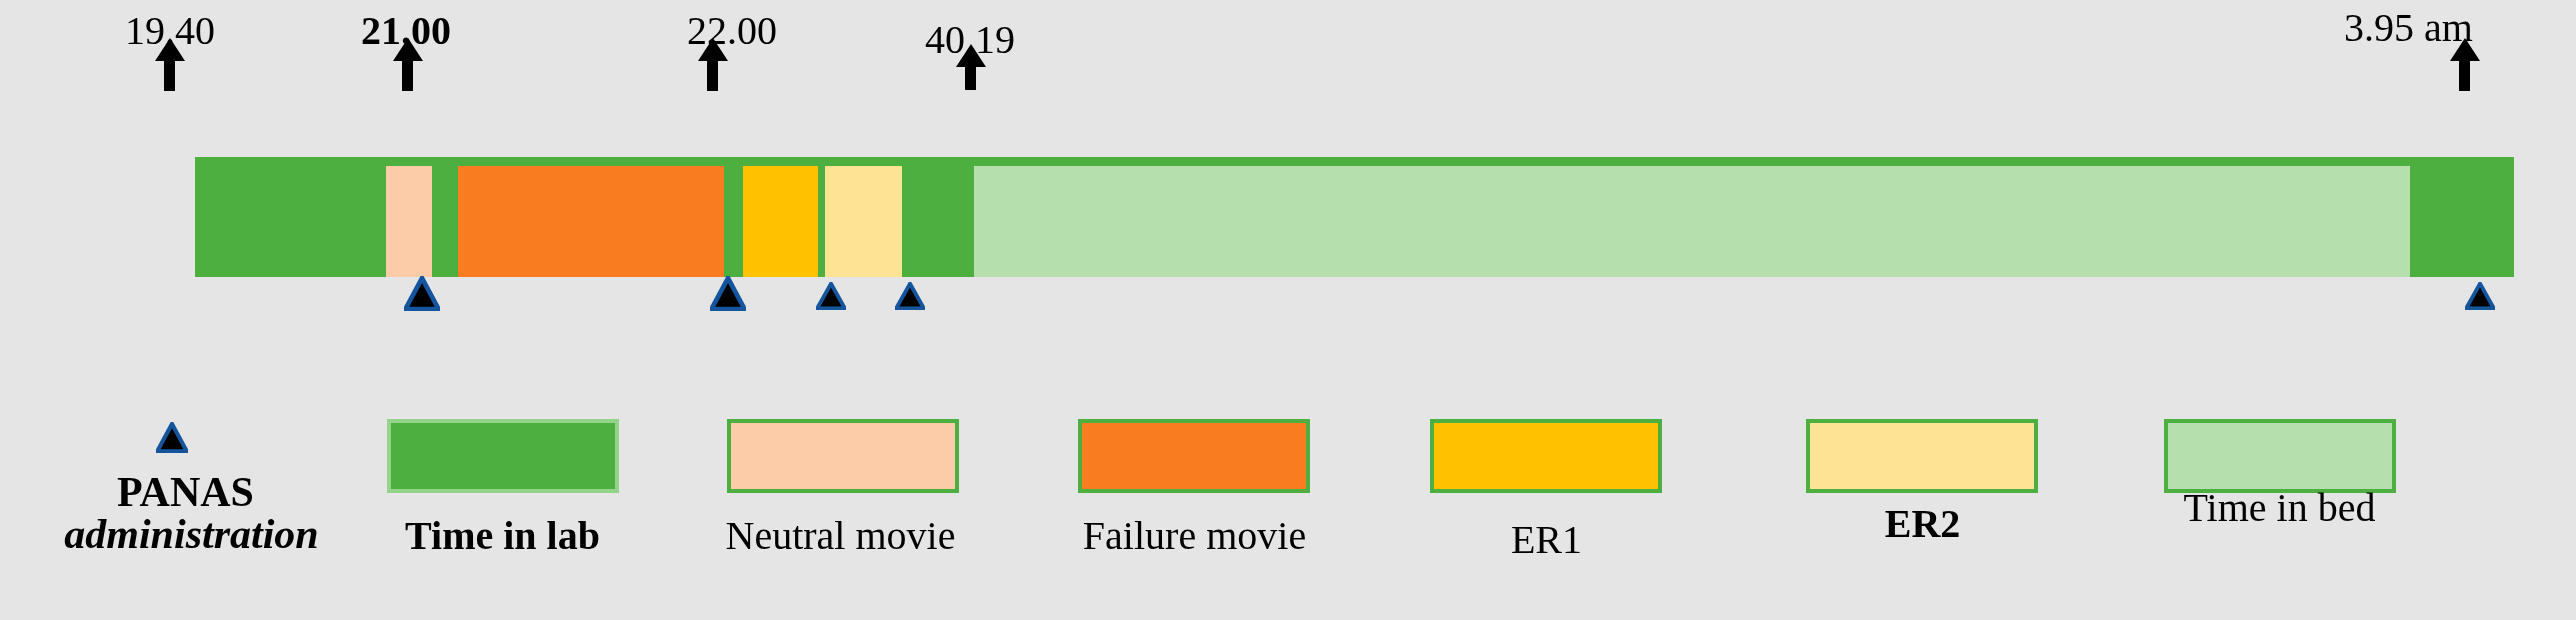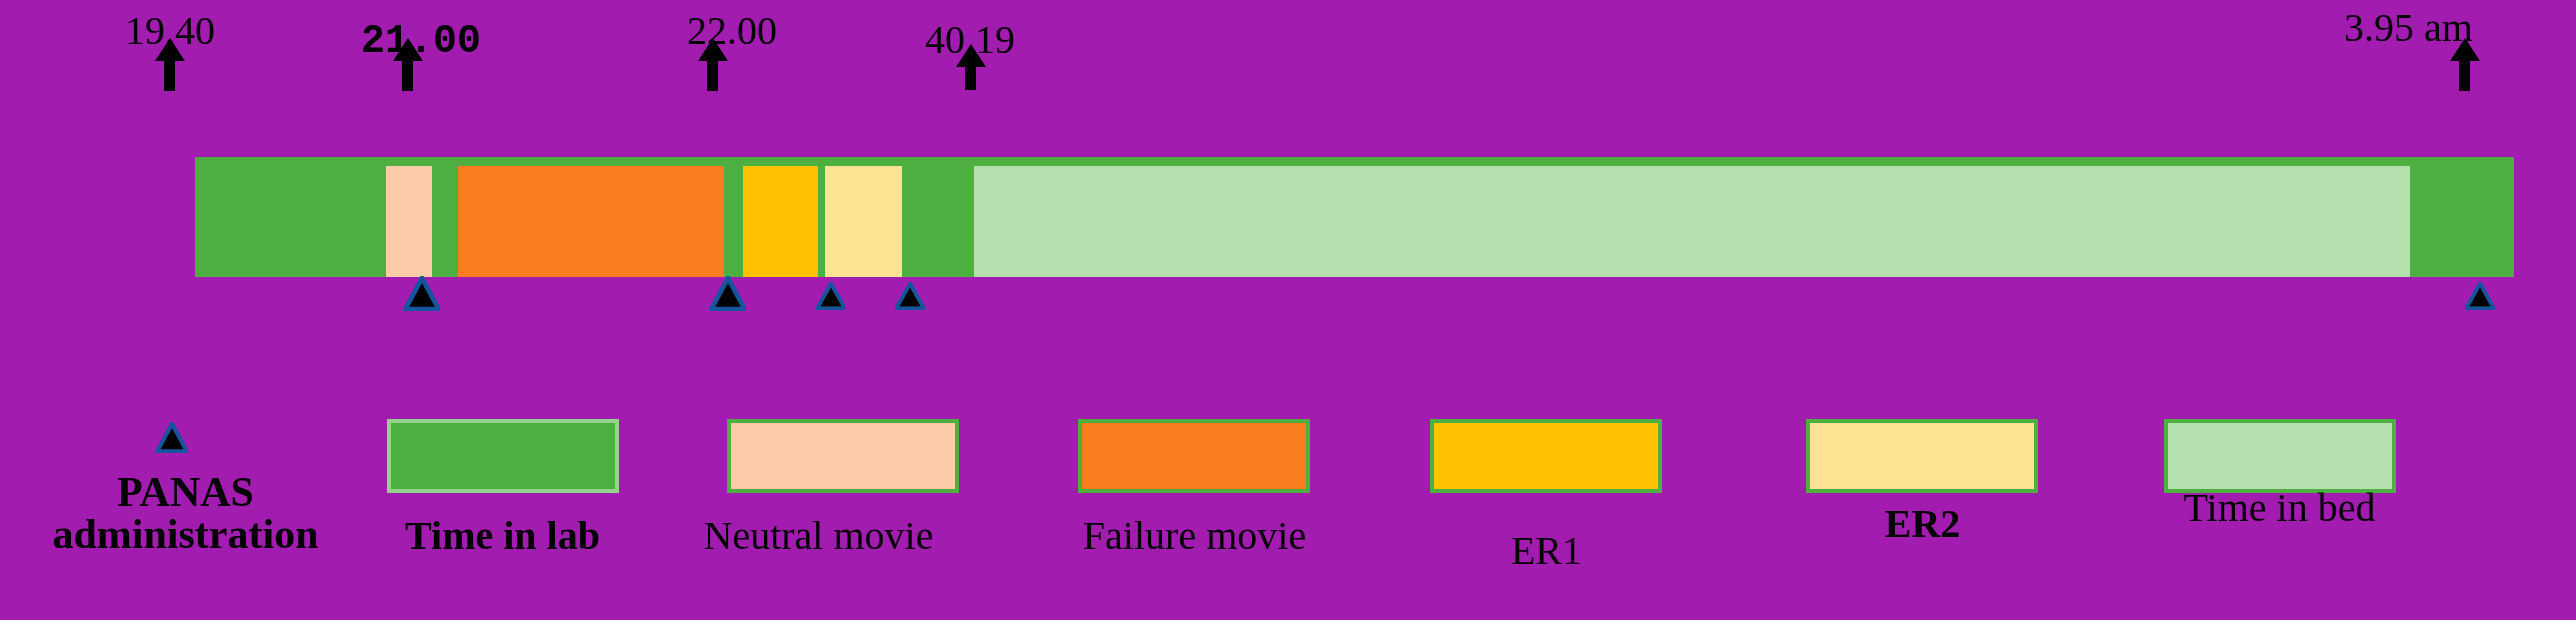--- a/index.html
+++ b/index.html
@@ -9,21 +9,21 @@
   }
   body {
     font-family: "Liberation Serif", "DejaVu Serif", serif;
     color: #000000;
   }
   #stage {
     position: relative;
     width: 2576px;
     height: 621px;
     overflow: hidden;
-    background: #a21caf;
+    background: #e5e5e5;
   }
 
   
   .time-label {
     position: absolute;
     font-size: 40px;
     line-height: 1;
     white-space: nowrap;
     color: #000;
   }
@@ -91,21 +91,21 @@
     text-align: center;
     color: #000;
   }
 </style>
 </head>
 <body>
 
 <div id="stage">
   <div id="axis-labels">
       <div class="time-label" style="left: 125px; top: 10.8px;">19.40</div>
-      <div class="time-label bold" style="left: 361px; top: 22px; font-family: Liberation Mono, monospace;">21.00</div>
+      <div class="time-label bold" style="left: 361px; top: 11px;">21.00</div>
       <div class="time-label" style="left: 687px; top: 10.8px;">22.00</div>
       <div class="time-label" style="left: 925px; top: 20px;">40.19</div>
       <div class="time-label" style="left: 2344px; top: 8px;">3.95 am</div>
     </div>
   <div id="axis-arrows">
       <div class="arrow" style="left: 154px; top: 38px;">
         <div class="head"></div>
         <div class="stem" style="height: 30px;"></div>
       </div>
       <div class="arrow" style="left: 392px; top: 38px;">
@@ -158,30 +158,30 @@
         <svg width="30" height="28" viewBox="0 0 100 100" preserveAspectRatio="none">
           <polygon points="50,6 96,94 4,94" fill="#000000" stroke="#14559E" stroke-width="13" stroke-linejoin="miter"></polygon>
         </svg>
       </div>
     </div>
   <div id="panas-key">
       <div id="panas-key-mark" style="left: 156px; top: 422px;"><svg width="32" height="31" viewBox="0 0 100 100" preserveAspectRatio="none">
           <polygon points="50,6 96,94 4,94" fill="#000000" stroke="#14559E" stroke-width="13" stroke-linejoin="miter"></polygon>
         </svg></div>
       <div class="panas-key-line" style="top: 470px; left: 0px; width: 371px;">PANAS</div>
-      <div class="panas-key-line" style="top: 512px; left: 0px; width: 371px;">administration</div>
+      <div class="panas-key-line" style="top: 512px; left: 6px; width: 371px; font-style: italic;">administration</div>
     </div>
   <div id="legend">
       <div class="legend-swatch" style="left: 387px; top: 419px; width: 232px; height: 74px; background: rgb(76, 175, 63); border-color: rgb(147, 211, 138);"></div>
       <div class="legend-label bold" style="top: 516px; left: 233px; width: 539px;">Time in lab</div>
       <div class="legend-swatch" style="left: 727px; top: 419px; width: 232px; height: 74px; background: rgb(252, 203, 167); border-color: rgb(76, 175, 63);"></div>
-      <div class="legend-label" style="top: 516px; left: 549px; width: 539px;">Neutral movie</div>
+      <div class="legend-label" style="top: 516px; left: 571px; width: 539px;">Neutral movie</div>
       <div class="legend-swatch" style="left: 1078px; top: 419px; width: 232px; height: 74px; background: rgb(249, 124, 33); border-color: rgb(76, 175, 63);"></div>
       <div class="legend-label" style="top: 516px; left: 925px; width: 539px;">Failure movie</div>
       <div class="legend-swatch" style="left: 1430px; top: 419px; width: 232px; height: 74px; background: rgb(255, 193, 0); border-color: rgb(76, 175, 63);"></div>
-      <div class="legend-label" style="top: 531px; left: 1277px; width: 539px;">ER1</div>
+      <div class="legend-label" style="top: 520px; left: 1277px; width: 539px;">ER1</div>
       <div class="legend-swatch" style="left: 1806px; top: 419px; width: 232px; height: 74px; background: rgb(255, 227, 148); border-color: rgb(76, 175, 63);"></div>
       <div class="legend-label bold" style="top: 504px; left: 1653px; width: 539px;">ER2</div>
       <div class="legend-swatch" style="left: 2164px; top: 419px; width: 232px; height: 74px; background: rgb(182, 223, 174); border-color: rgb(76, 175, 63);"></div>
       <div class="legend-label" style="top: 488px; left: 2010px; width: 539px;">Time in bed</div>
     </div>
 </div>
 
 
 </body></html>

